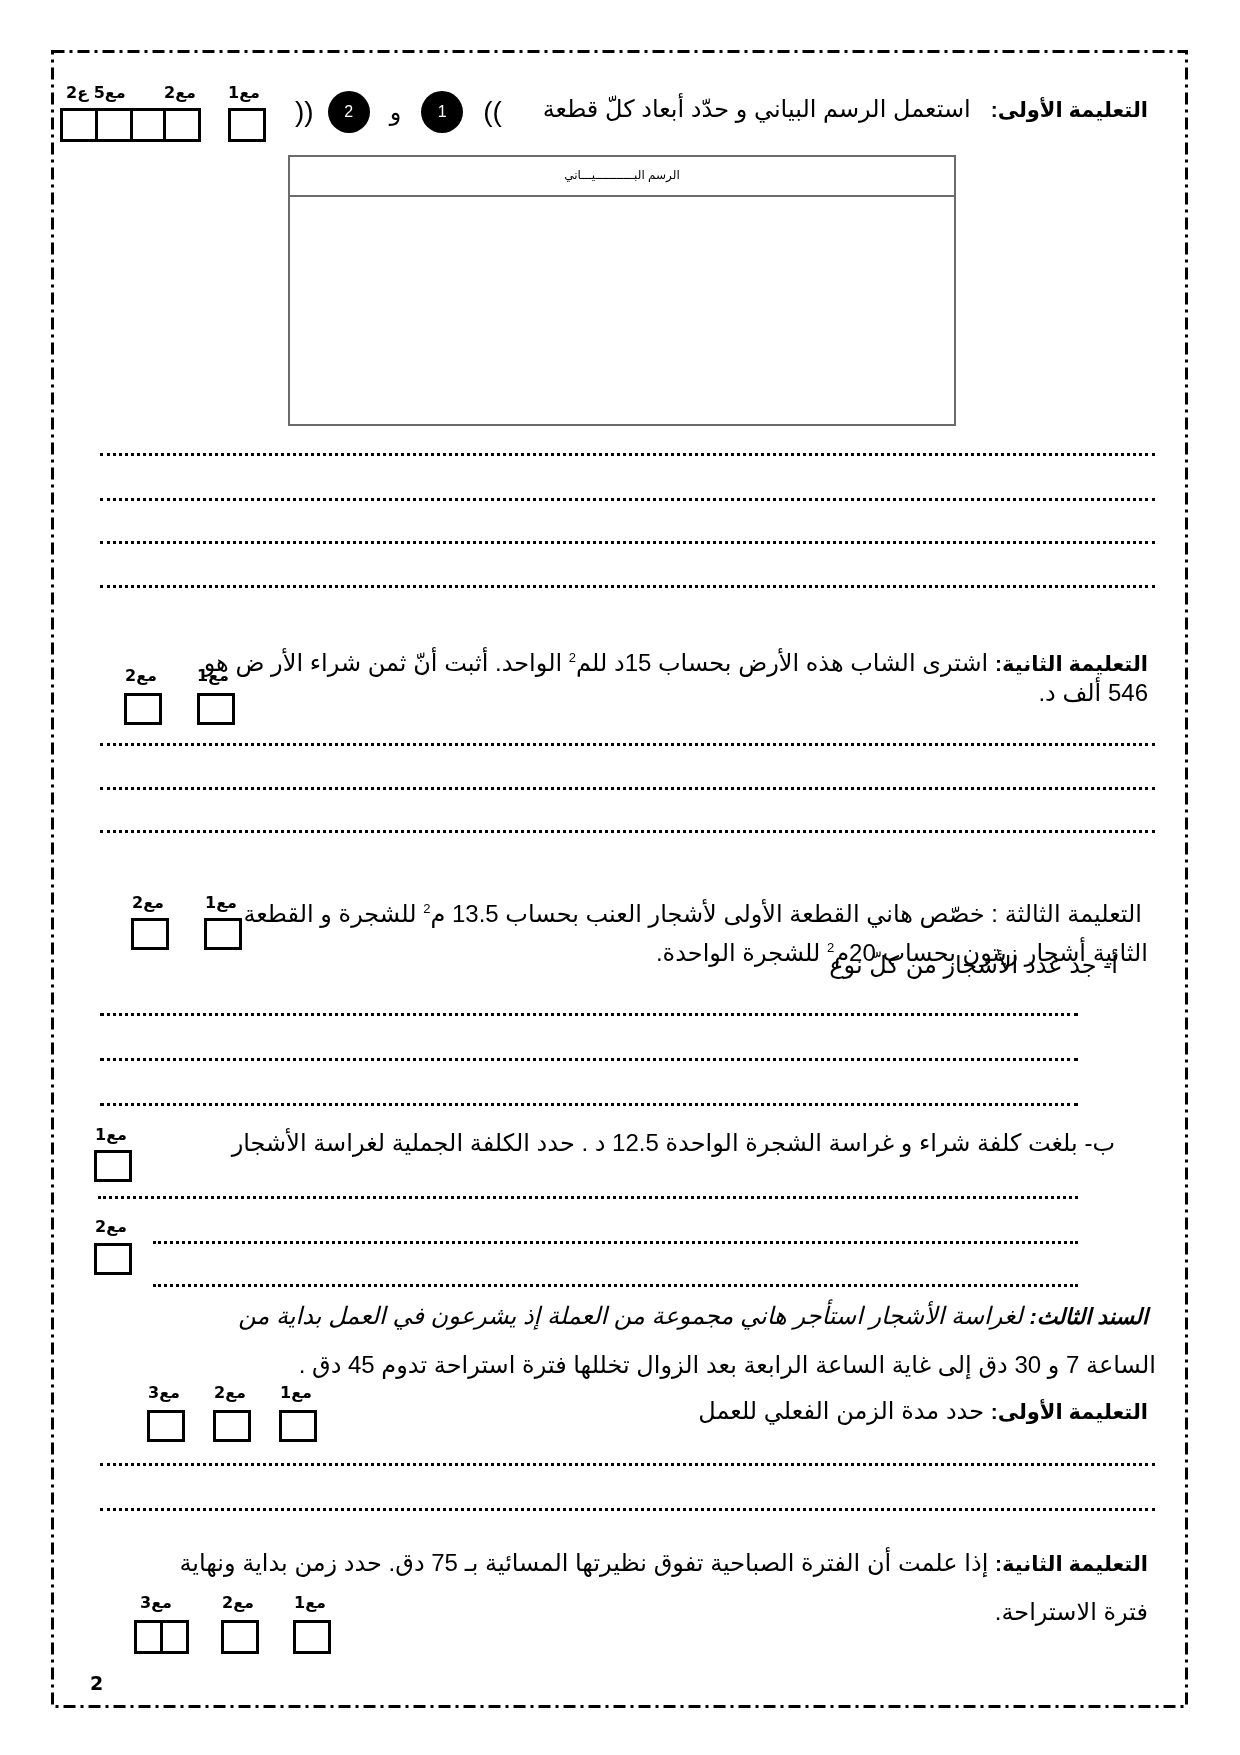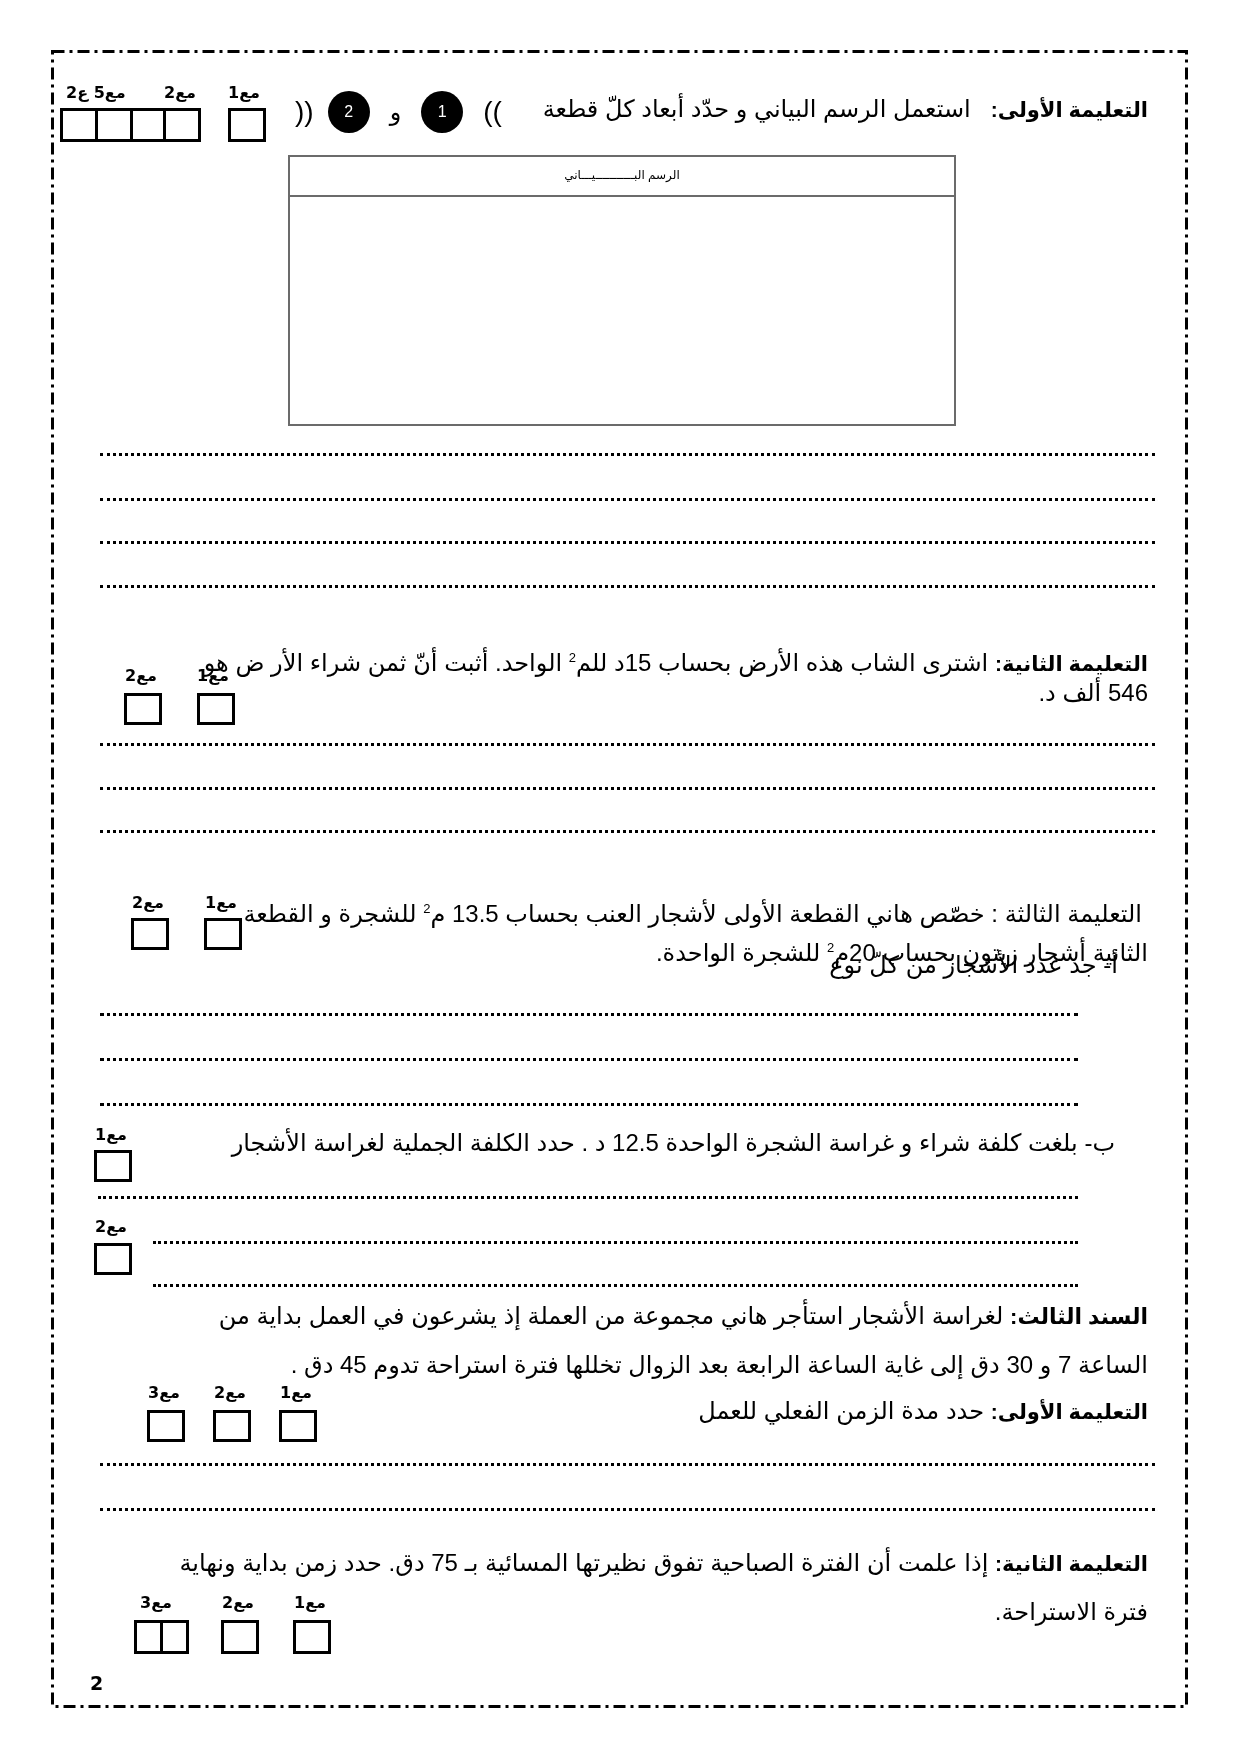--- a/index.html
+++ b/index.html
@@ -192,24 +192,24 @@
   <div class="box" style="left:94px; top:1150px;"></div>
   <div class="dots" style="left:98px; width:980px; top:1196px;"></div>
 
   <span class="crit" style="left:95px; top:1218px;">مع2</span>
   <div class="box" style="left:94px; top:1243px;"></div>
   <div class="dots" style="left:153px; width:925px; top:1241px;"></div>
   <div class="dots" style="left:153px; width:925px; top:1284px;"></div>
 </div>
 
 <div>
-  <div class="abs rtl txt" style="right:92px; top:1301px;">
+  <div class="abs rtl txt" style="right:92px; top:1301px;font-style:italic;">
     <span class="heading" style="font-size:22px;">السند الثالث:</span><span> لغراسة الأشجار استأجر  هاني مجموعة من العملة إذ يشرعون في العمل بداية من</span>
   </div>
-  <div class="abs rtl txt" style="right:92px; top:1350px;margin-left:15px;">الساعة 7 و 30 دق إلى غاية الساعة الرابعة بعد الزوال تخللها فترة استراحة تدوم 45 دق .</div>
+  <div class="abs rtl txt" style="right:84px; top:1350px;margin-left:15px;">الساعة 7 و 30 دق إلى غاية الساعة الرابعة بعد الزوال تخللها فترة استراحة تدوم 45 دق .</div>
   <div class="abs rtl txt" style="right:92px; top:1396px;">
     <span class="heading">التعليمة الأولى:</span><span> حدد مدة الزمن الفعلي للعمل</span>
   </div>
 
   <span class="crit" style="left:148px; top:1384px;">مع3</span>
   <div class="box" style="left:147px; top:1410px;"></div>
   <span class="crit" style="left:214px; top:1384px;">مع2</span>
   <div class="box" style="left:213px; top:1410px;"></div>
   <span class="crit" style="left:280px; top:1384px;">مع1</span>
   <div class="box" style="left:279px; top:1410px;"></div>

